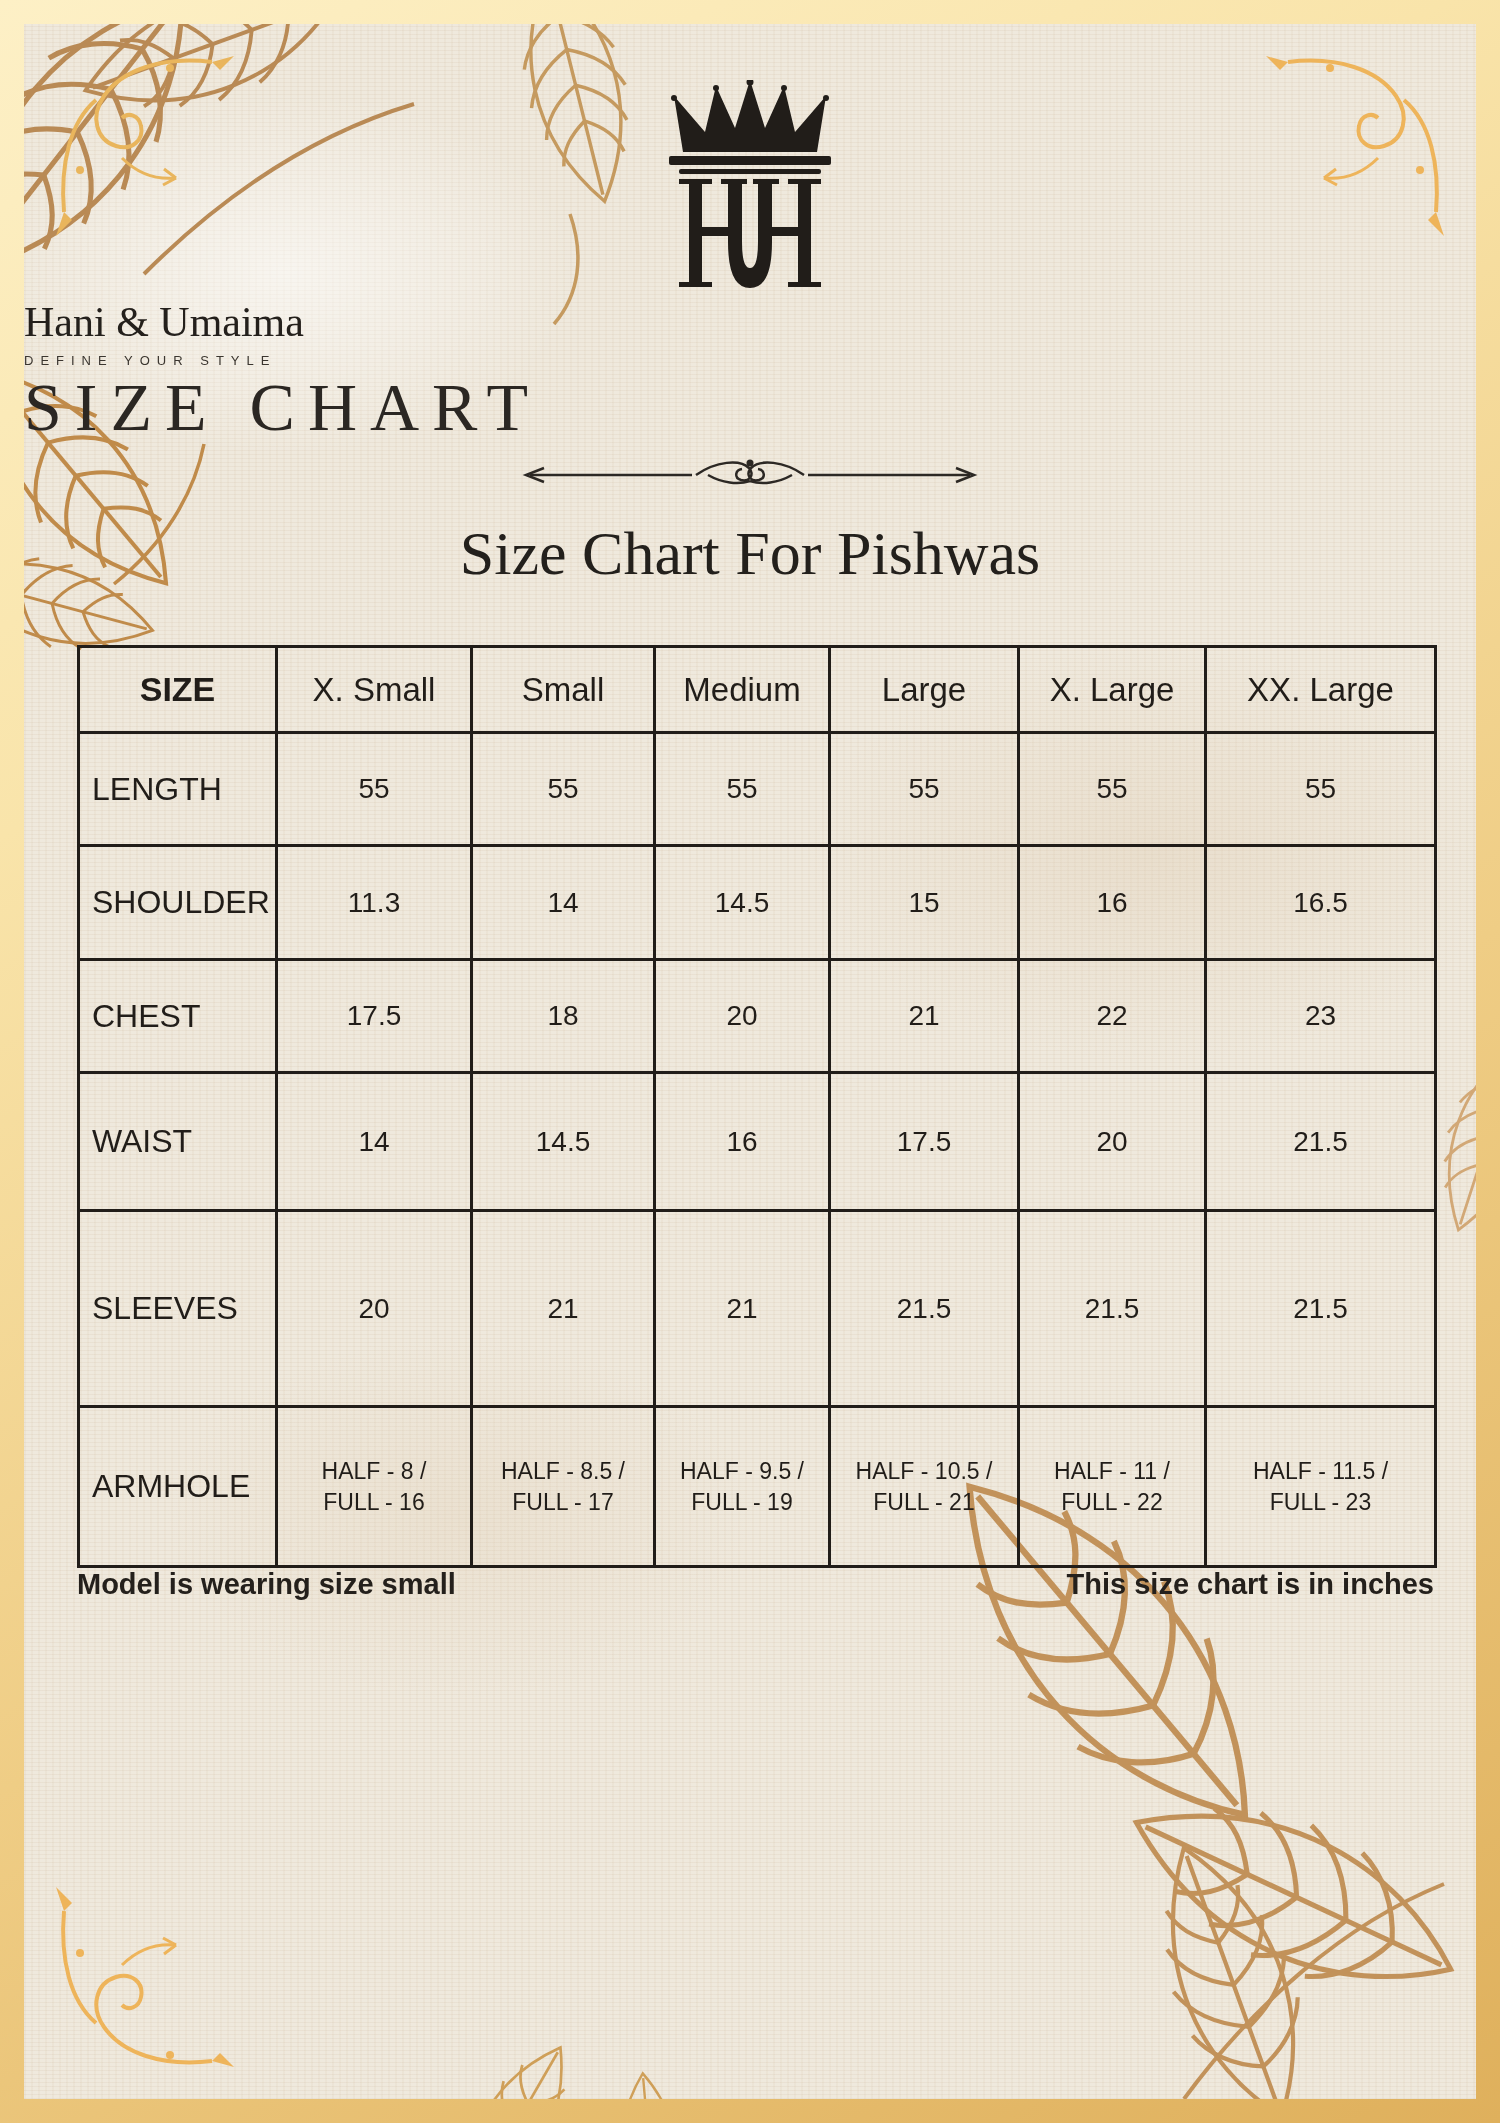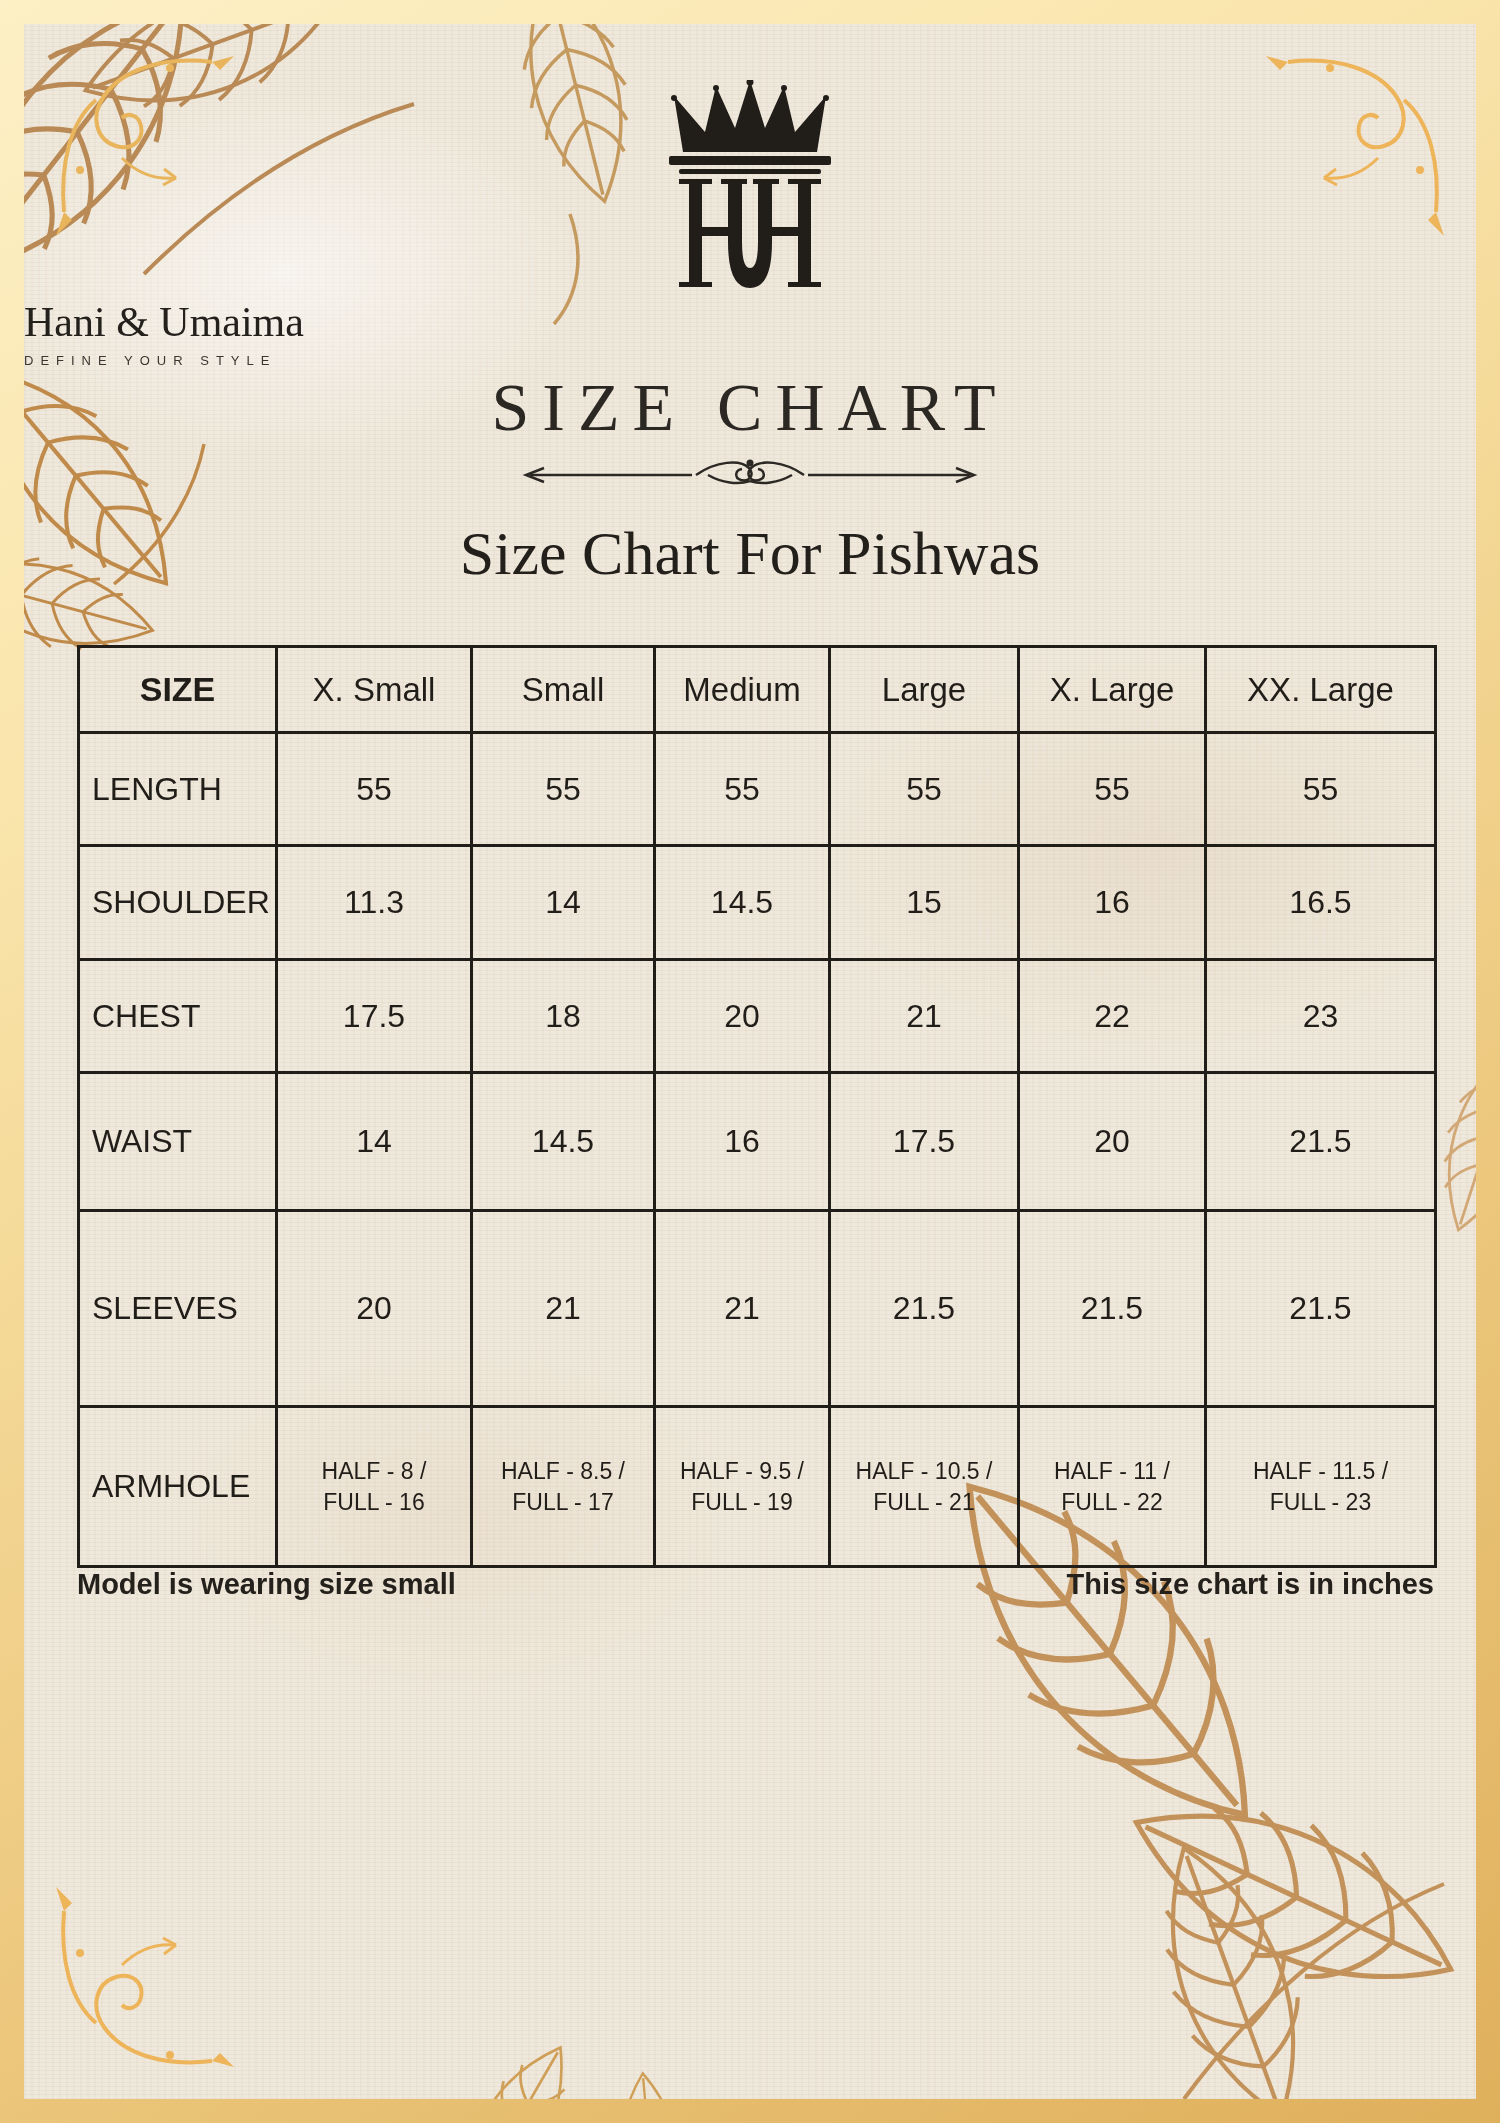--- a/index.html
+++ b/index.html
@@ -20,41 +20,41 @@
     overflow:hidden;
   }
   .decor{position:absolute;inset:0;width:100%;height:100%;pointer-events:none;}
 
   .logo{position:absolute;top:56px;left:0;width:100%;text-align:left;color:#211d19;}
   .logo svg{display:block;margin:0 auto;}
   .brand-name{font-family:"Liberation Serif", serif;font-size:42px;color:#24201c;margin-top:6px;}
   .brand-tagline{font-size:13px;letter-spacing:7px;color:#3a352f;margin-top:7px;}
 
   .title{
-    position:absolute;top:344px;left:0;width:100%;text-align:center;
+    position:absolute;top:344px;left:0;width:100%;
     font-family:"Liberation Serif", serif;font-size:68px;letter-spacing:13px;
     color:#2b2723;
   }
   .divider{position:absolute;top:428px;left:0;width:100%;text-align:center;}
   .subtitle{
     position:absolute;top:494px;left:0;width:100%;text-align:center;
     font-family:"Liberation Serif", serif;font-size:62px;color:#23201c;
   }
 
   .table-wrap{position:absolute;top:621px;left:53px;}
   table{
     border-collapse:collapse;table-layout:fixed;width:1357px;
     color:#211d19;
   }
   th,td{border:3px solid #211d19;vertical-align:middle;padding:8px;}
   thead tr{height:86px;}
   thead th{font-size:33px;font-weight:normal;text-align:center;}
   thead th.corner{font-weight:bold;font-size:34px;}
   tbody th{font-size:32px;font-weight:normal;text-align:left;padding-left:12px;}
-  tbody td{font-size:32px;text-align:center;}
+  tbody td{font-size:28px;text-align:center;}
   tbody tr:nth-child(1){height:113px;}
   tbody tr:nth-child(2){height:114px;}
   tbody tr:nth-child(3){height:113px;}
   tbody tr:nth-child(4){height:138px;}
   tbody tr:nth-child(5){height:196px;}
   tbody tr:nth-child(6){height:160px;}
   tr.armhole td{font-size:23px;line-height:1.32;white-space:pre-line;}
 
   .footnotes{
     position:absolute;top:1544px;left:53px;right:42px;

